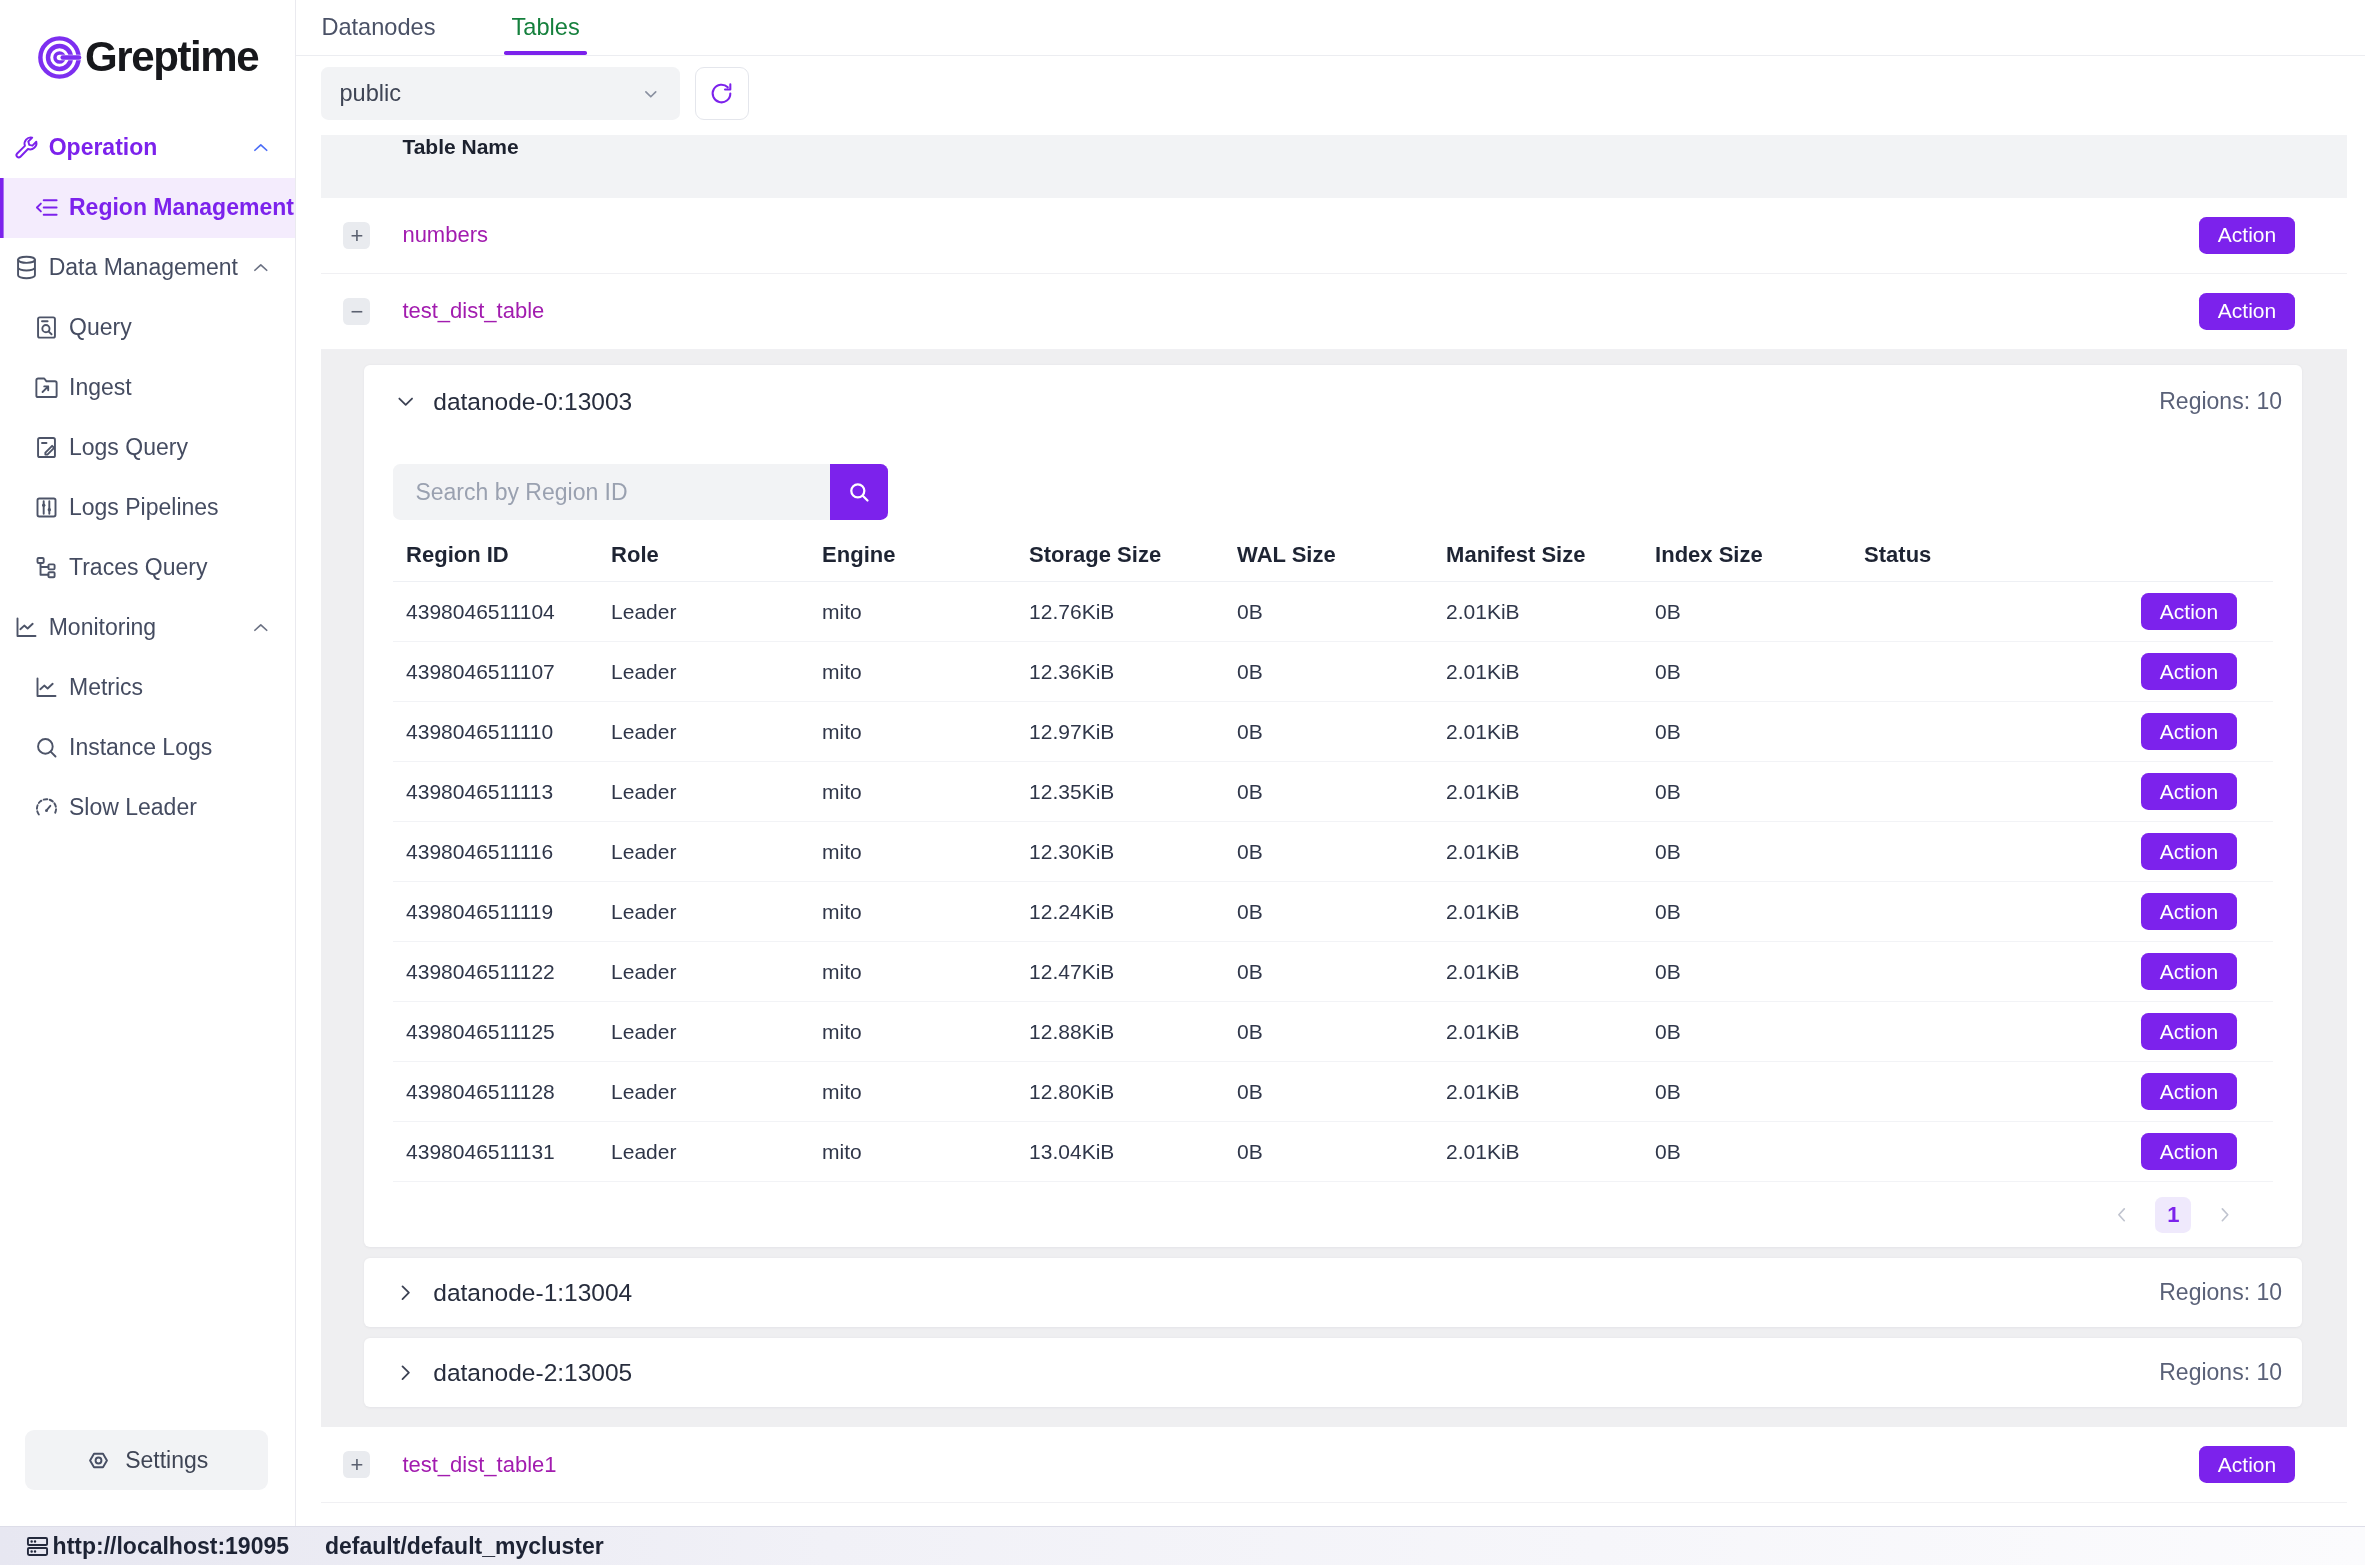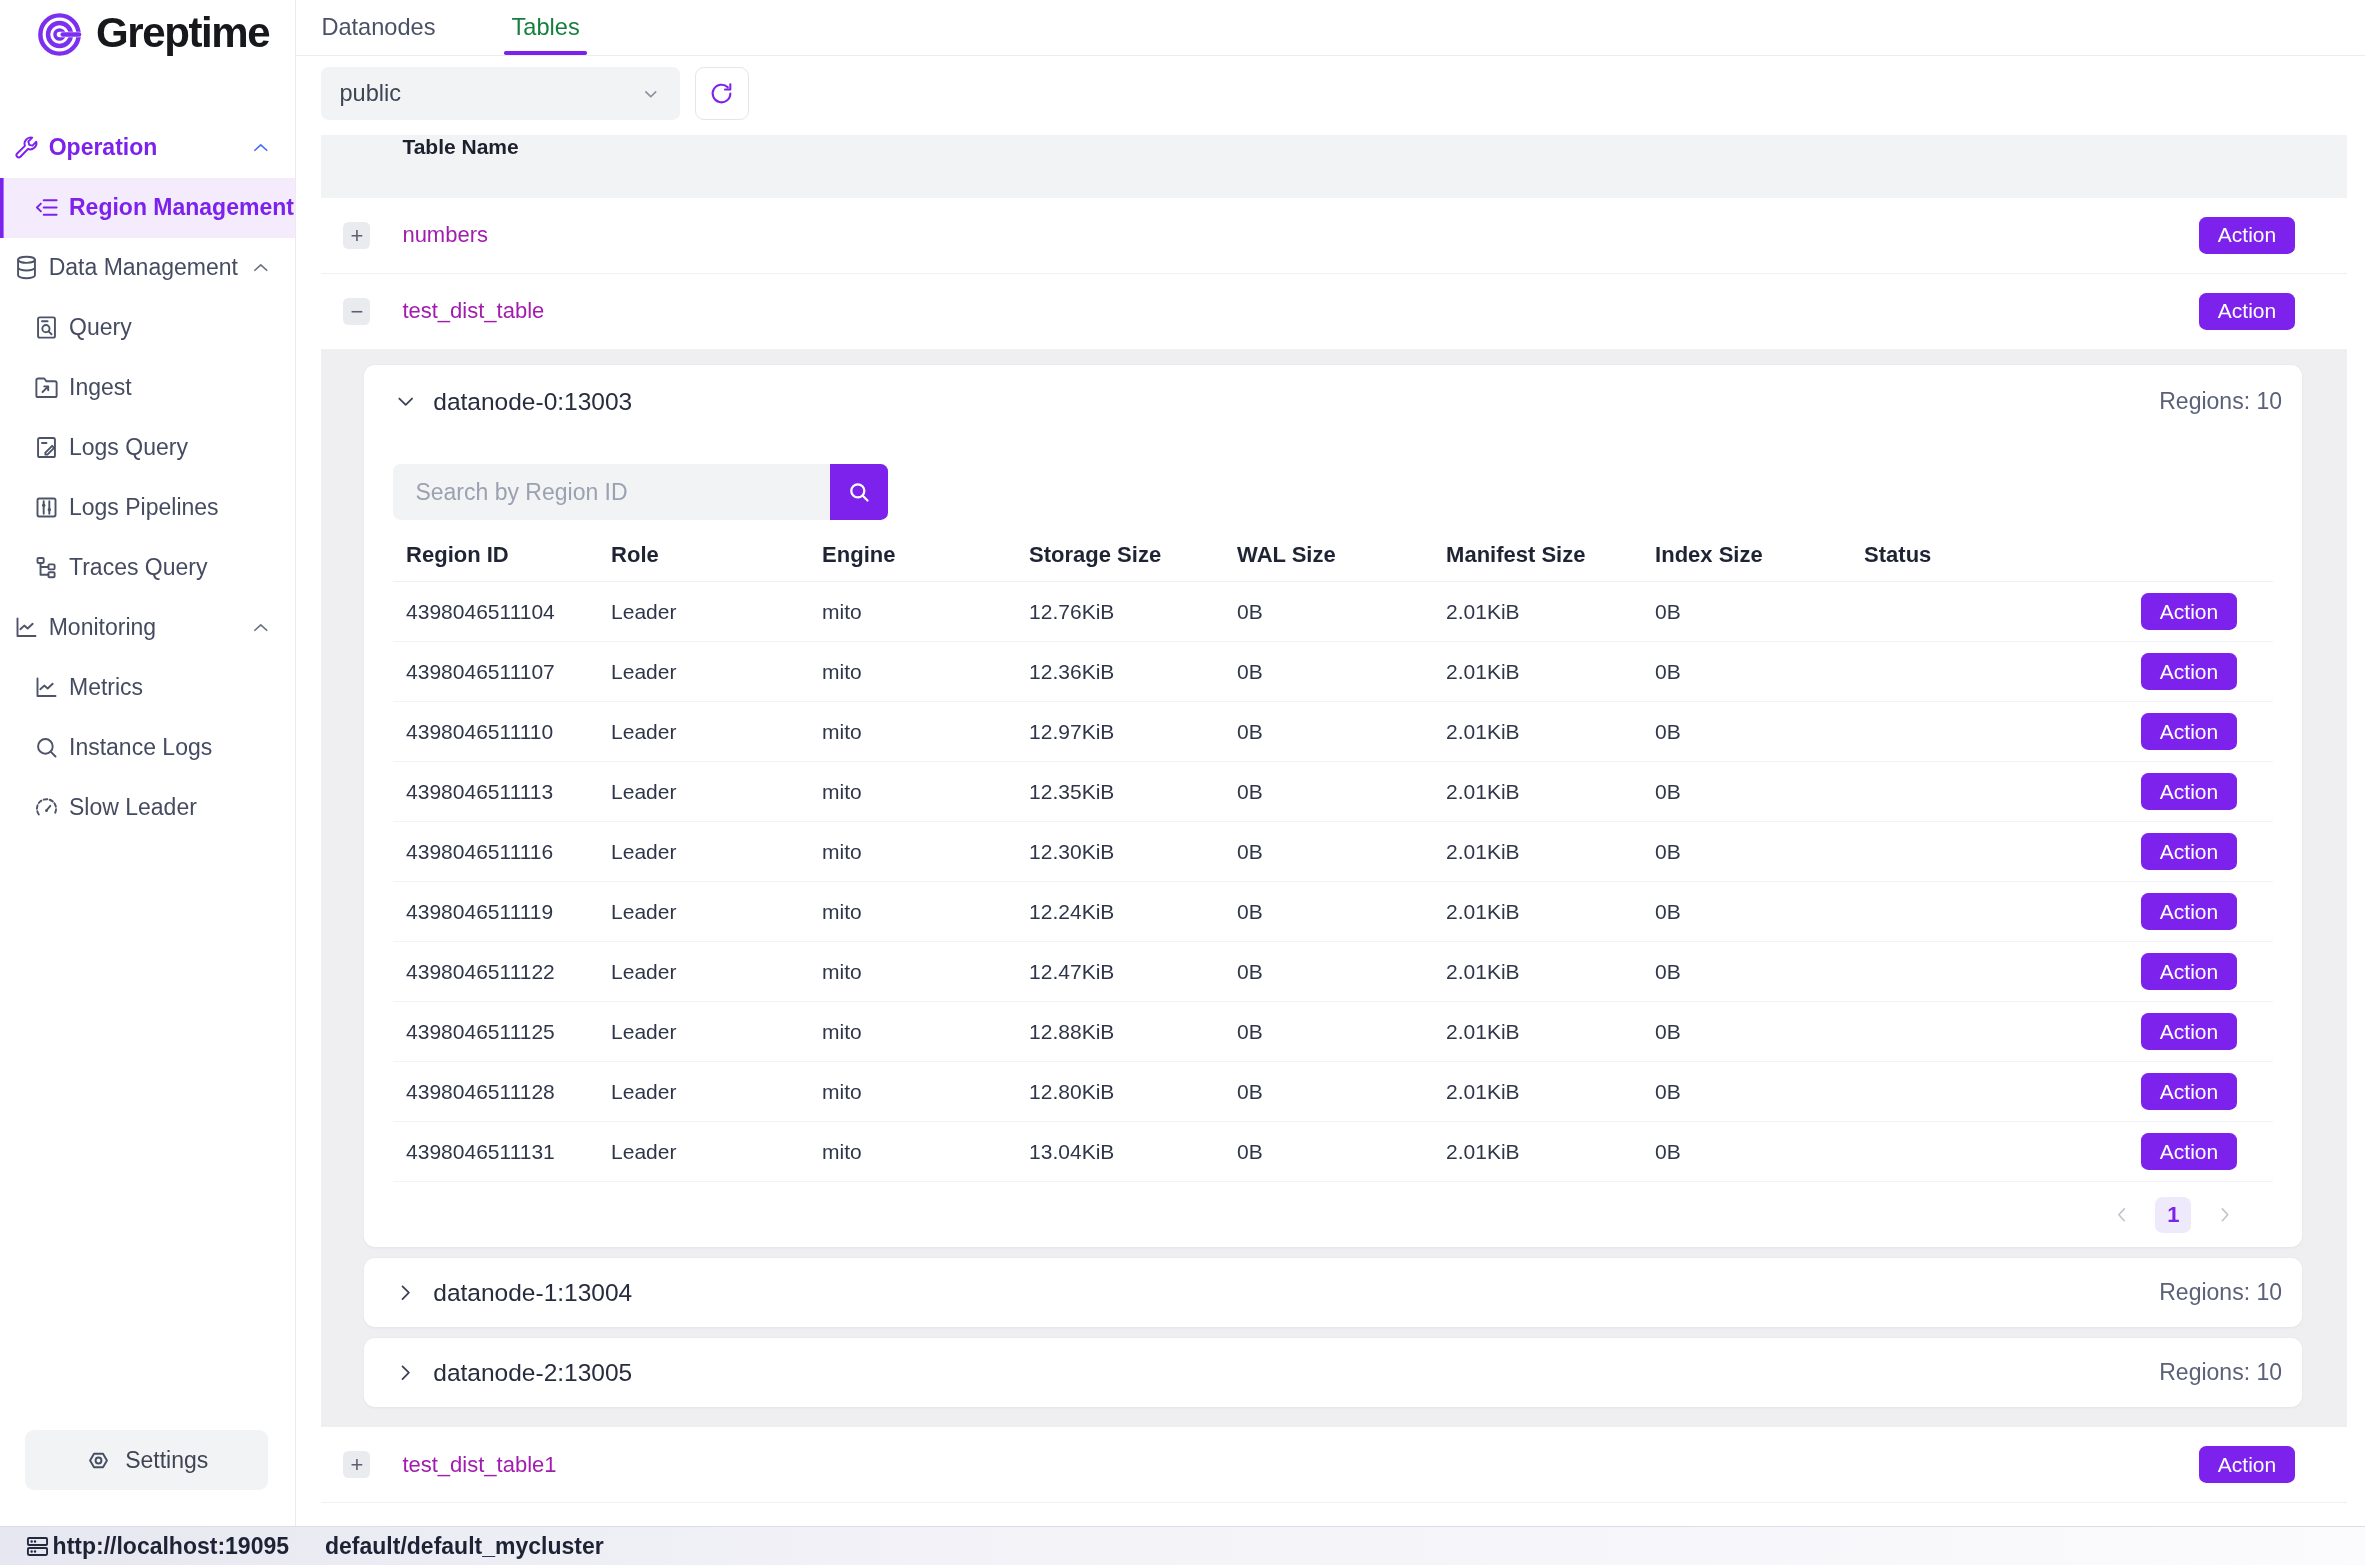--- a/index.html
+++ b/index.html
@@ -5,21 +5,21 @@
   *{box-sizing:border-box;margin:0;padding:0}
   html,body{width:2366px;height:1566px}
   body{font-family:"Liberation Sans","DejaVu Sans",sans-serif;background:#fff;overflow:hidden}
   svg{display:block}
   .ic{stroke:currentColor;fill:none;stroke-width:1.7;stroke-linecap:round;stroke-linejoin:round}
 
   .app{position:relative;width:2366px;height:1566px;background:#fff}
 
   
   .sidebar{position:absolute;left:0;top:0;bottom:40px;width:296px;background:#fff;border-right:0.9px solid #eaeaef;z-index:2}
-  .logo{display:flex;align-items:flex-start;gap:11px;height:105px;padding:9px 0 0 34px}
+  .logo{display:flex;align-items:center;height:105px;padding:9px 0 0 34px}
   .logo-text{font-size:42px;font-weight:800;color:#17181c;letter-spacing:-1.4px}
   .nav{margin-top:12.7px}
   .nav-item{display:flex;align-items:center;height:60px;padding-left:12.7px;gap:9px;font-size:23px;color:#454c61;cursor:pointer}
   .nav-item .icon{color:#4d5468;flex:0 0 auto}
   .nav-item.sub{padding-left:33px}
   .nav-item.section-purple{color:#7c22ec;font-weight:700}
   .nav-item.section-purple .icon{color:#7c22ec}
   .nav-item.active{background:#f4ecfd;box-shadow:inset 3.6px 0 0 #7c22ec;color:#7c22ec;font-weight:700}
   .nav-item.active .icon{color:#7c22ec}
   .chev{margin-left:auto;margin-right:22px;color:#6b7183}
@@ -41,21 +41,21 @@
 
   .table-wrap{margin:14.5px 19px 0 25.4px}
   .thead{height:63px;background:#f2f3f5;display:flex;padding-left:81px;font-size:21px;font-weight:700;color:#1c212e}
   .trow{height:76px;display:flex;align-items:center;border-bottom:0.9px solid #f0f0f3;background:#fff}
   .expander{width:27px;height:27px;margin-left:22px;background:#e9ebef;border:none;border-radius:5.4px;color:#5b6170;font-size:22px;line-height:27px;text-align:center;cursor:pointer;font-family:inherit}
   .tname{margin-left:32px;font-size:22px;color:#a21caf}
   .action-btn{margin-left:auto;margin-right:52px;width:96px;height:37px;background:#7c22ec;color:#fff;border:none;border-radius:7.3px;font-size:21px;font-family:inherit;display:flex;align-items:center;justify-content:center;cursor:pointer}
 
   
   .expand-region{background:#efeff1;padding:15.4px 45px 20px 43px}
-  .node-card{background:#fff;border-radius:11px;box-shadow:0 0.9px 2.7px rgba(25,28,50,.05)}
+  .node-card{background:#fff;border-radius:6px;box-shadow:0 0.9px 2.7px rgba(25,28,50,.05)}
   .node-head{height:74px;display:flex;align-items:center;padding:0 20px 0 29px}
   .node-chev{color:#3c4254;cursor:pointer}
   .node-title{font-size:24.5px;color:#272d3d;margin-left:14.5px}
   .regions{margin-left:auto;font-size:23px;color:#5a6178}
   .node-card.collapsed{margin-top:11px}
   .node-card.collapsed .node-head{height:69px}
 
   .search-row{margin:25.4px 29px 0;display:flex}
   .search-input{width:437px;height:56px;background:#f2f3f5;border:none;border-radius:7.3px 0 0 7.3px;padding:0 22px;font-size:23px;color:#3f4555;font-family:inherit;outline:none}
   .search-input::placeholder{color:#9aa1b0}

